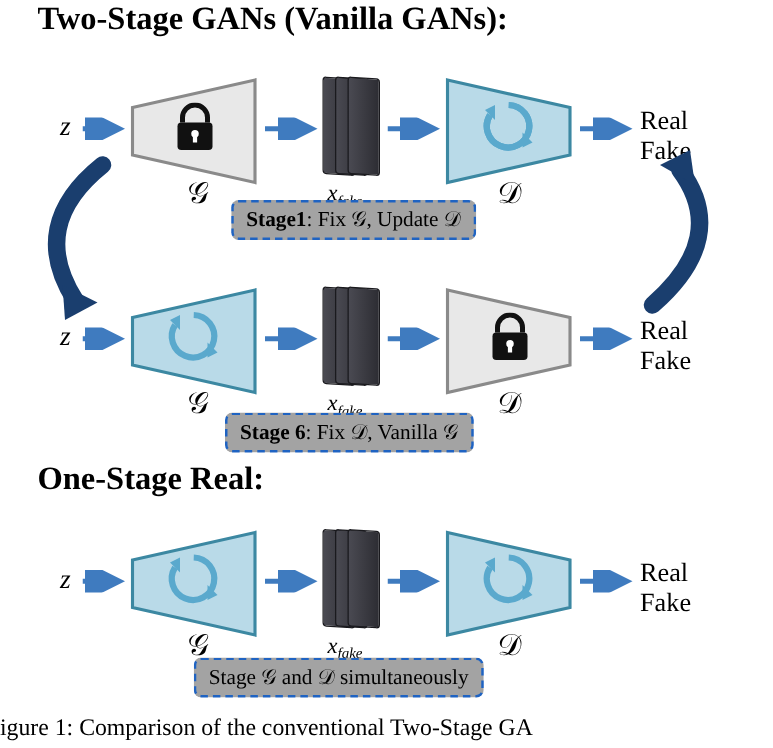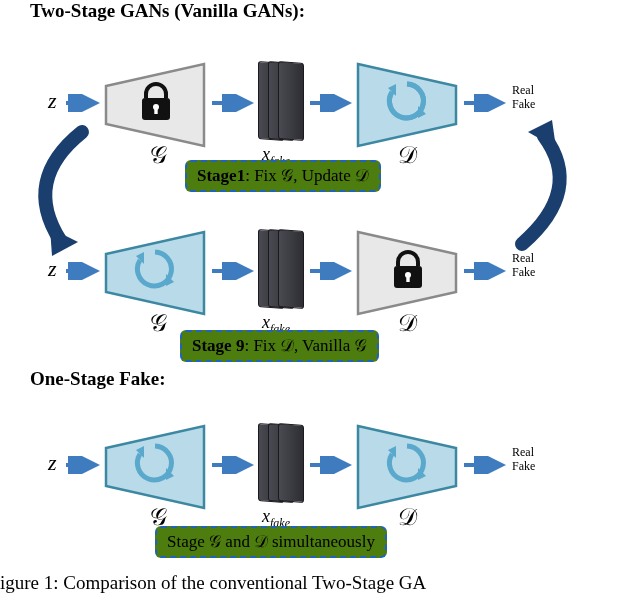--- a/index.html
+++ b/index.html
@@ -1,25 +1,25 @@
 <!DOCTYPE html>
 <html><head>
 <meta charset="utf-8">
 <style>
   * { box-sizing: border-box; margin: 0; padding: 0; }
   body { font-family: "Times New Roman", serif; background: #fff; width: 618px; height: 598px; position: relative; overflow: hidden; }
-  .heading { font-weight: bold; font-size: 19px; position: absolute; text-align: right; }
+  .heading { font-weight: bold; font-size: 26px; position: absolute; text-align: right; }
   .row { position: absolute; left: 0; width: 618px; height: 130px; }
   .z-label { position: absolute; font-style: italic; font-size: 22px; font-family: "Times New Roman", serif; }
   .scriptG, .scriptD { position: absolute; font-family: "Brush Script MT", "Segoe Script", cursive; font-size: 24px; }
   .xfake { position: absolute; font-style: italic; font-size: 18px; }
   .xfake sub { font-size: 12px; font-style: italic; }
-  .real-fake { position: absolute; font-size: 12px; line-height: 1.15; text-align: left; }
+  .real-fake { position: absolute; font-size: 21px; line-height: 1.15; text-align: left; }
   .trap { position: absolute; }
-  .stage-box { position: absolute; border: 2px dashed #1f63c2; border-radius: 6px; background: #4d7c0f; padding: 4px 10px; font-size: 17px; }
+  .stage-box { position: absolute; border: 2px dashed #1f63c2; border-radius: 6px; background: #a3a3a3; padding: 4px 10px; font-size: 17px; }
   .stage-box .lbl { font-weight: bold; }
   .arrow { position: absolute; }
   .caption { position: absolute; font-size: 19px; }
   .stack { position: absolute; }
   .stack .plate { position: absolute; width: 26px; height: 78px; background: linear-gradient(90deg,#4a4a52,#2d2d33); border: 1px solid #1a1a1e; border-radius: 3px; transform: skewY(4deg); }
   .big-arc { position: absolute; }
 </style>
 </head>
 <body>
 
@@ -134,24 +134,24 @@
       <rect x="16.3" y="25" width="3.4" height="7" fill="#fff"></rect>
   </svg>
   <span class="scriptD" style="left:398px; top:112px;">𝒟</span>
   <svg class="arrow" style="left:464px; top:64px;" width="44" height="18">
       <line x1="0" y1="9" x2="34" y2="9" stroke="#3f7bbf" stroke-width="4" marker-end="url(#ah1)"></line>
     </svg>
   <div class="real-fake" style="left:512px; top:54px;"><span>Real</span><br><span>Fake</span></div>
 </div>
 
 <div class="stage-box" style="left:180px; top:330px;">
-  <span class="lbl">Stage 9</span><span>: Fix 𝒟, Vanilla 𝒢</span>
+  <span class="lbl">Stage 6</span><span>: Fix 𝒟, Vanilla 𝒢</span>
 </div>
 
-<div class="heading" style="left:30px; top:368px;">One-Stage Fake:</div>
+<div class="heading" style="left:30px; top:368px;">One-Stage Real:</div>
 
 <div class="row" style="top:392px;">
   <span class="z-label" style="left:48px; top:58px;">z</span>
   <svg class="arrow" style="left:66px; top:64px;" width="36" height="18">
       <line x1="0" y1="9" x2="26" y2="9" stroke="#3f7bbf" stroke-width="4" marker-end="url(#ah1)"></line>
     </svg>
   <svg class="trap" style="left:100px; top:30px;" width="110" height="90">
     <polygon points="6,26 104,4 104,86 6,64" fill="#b9dae8" stroke="#3c88a2" stroke-width="2.5"></polygon>
   </svg>
   <svg style="position:absolute; left:132px; top:48px;" width="46" height="46">

